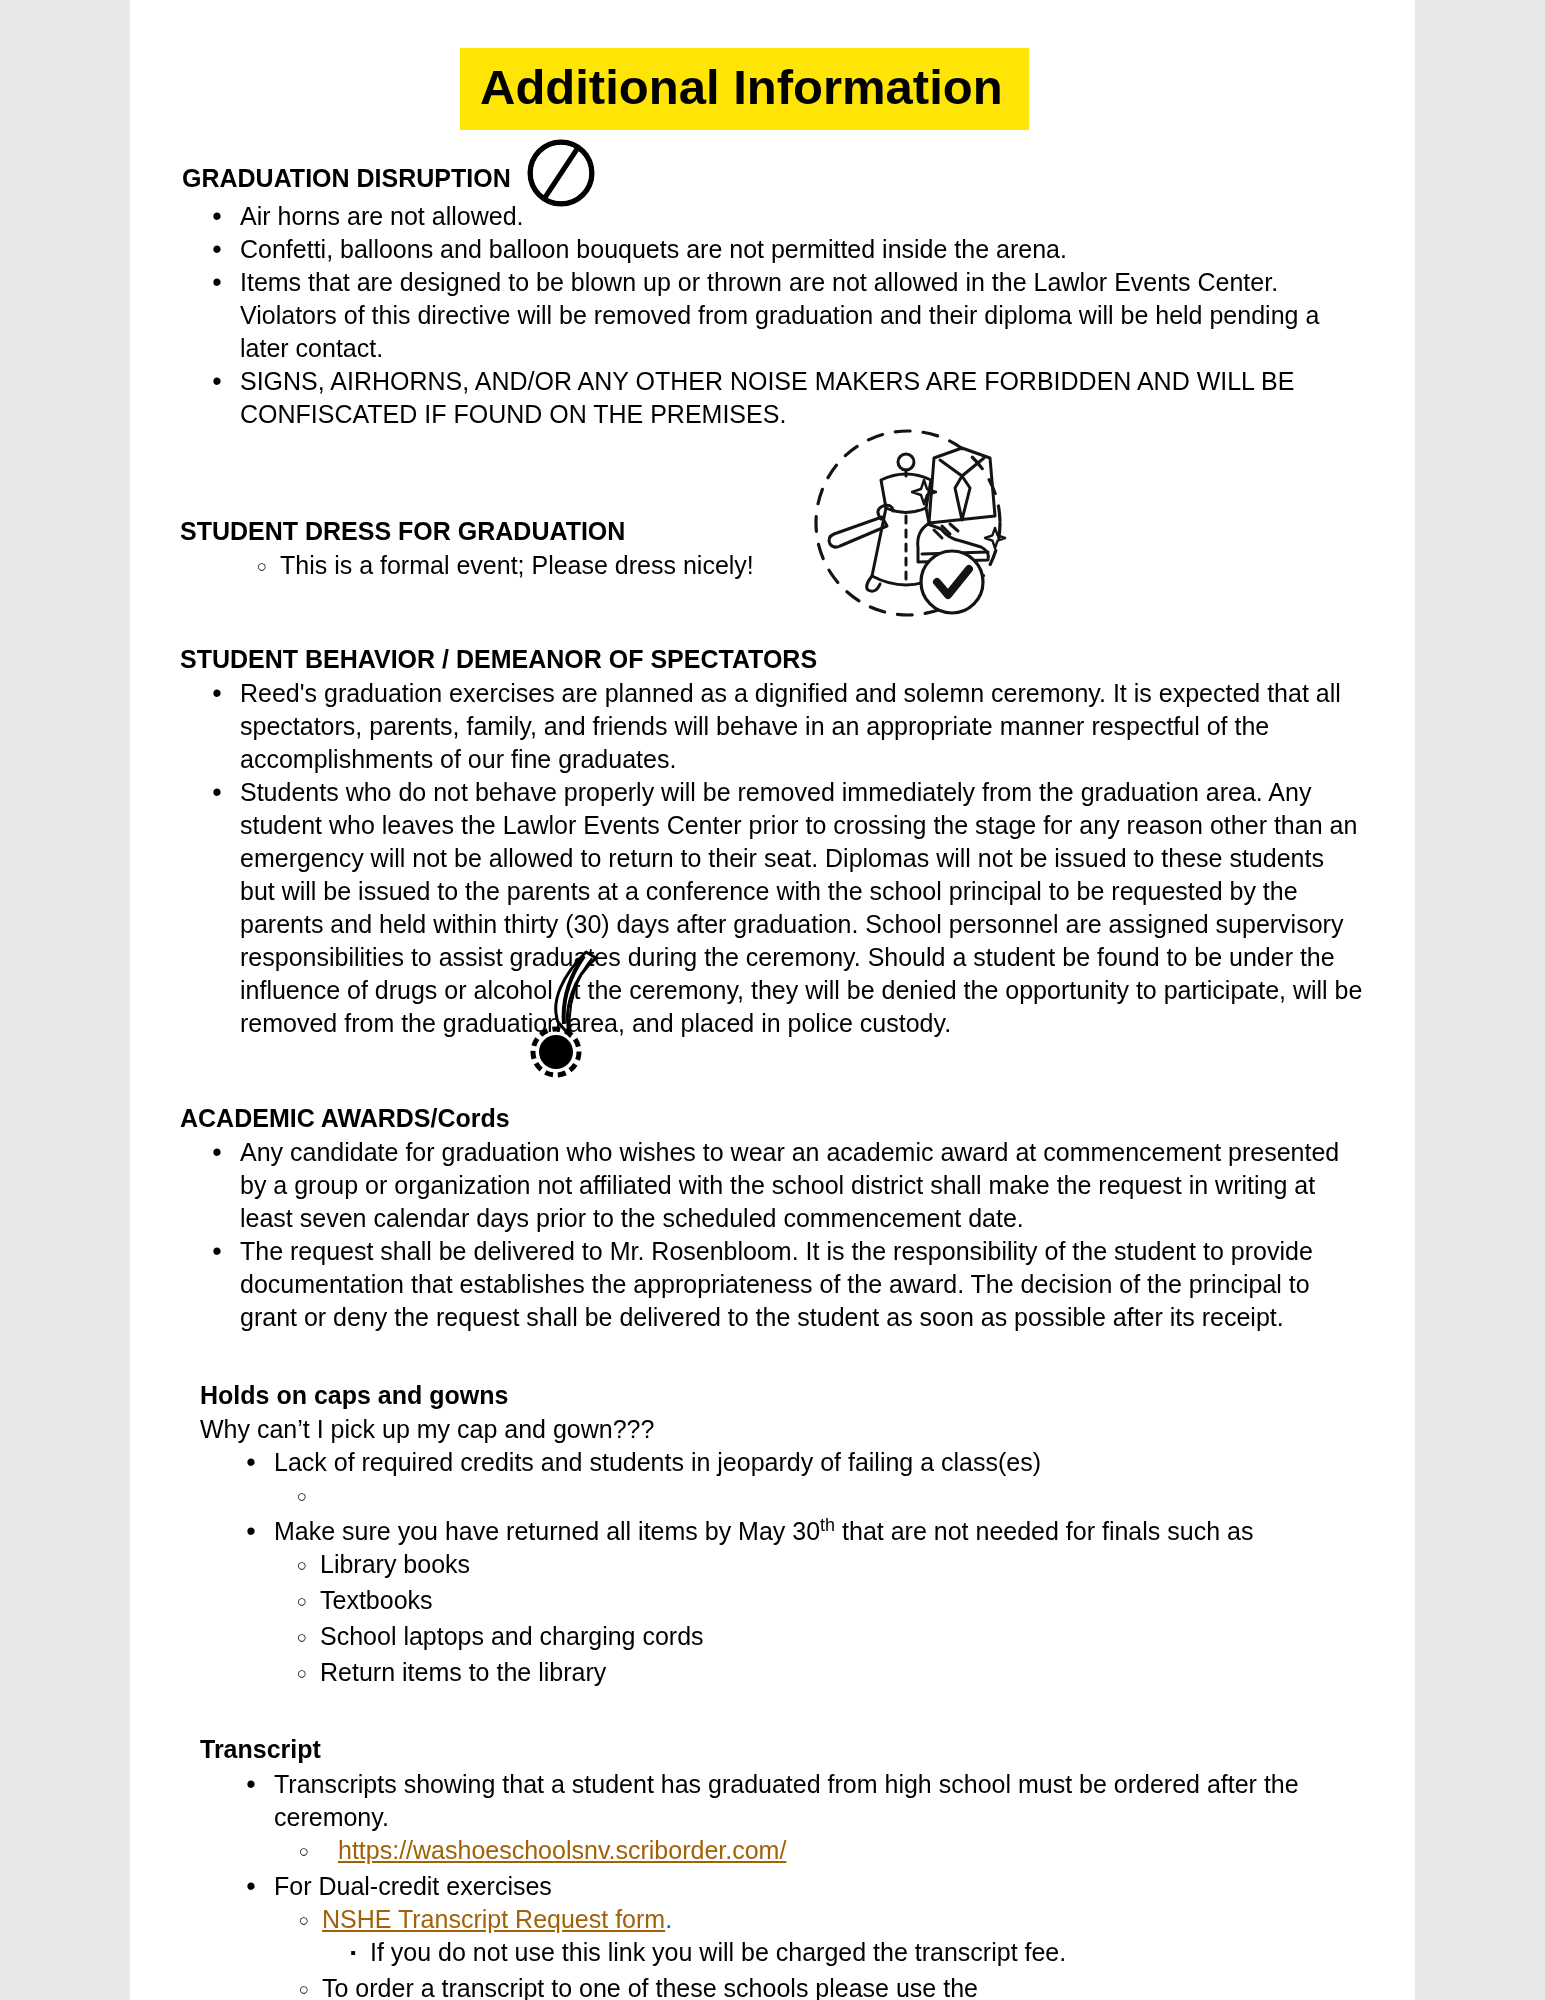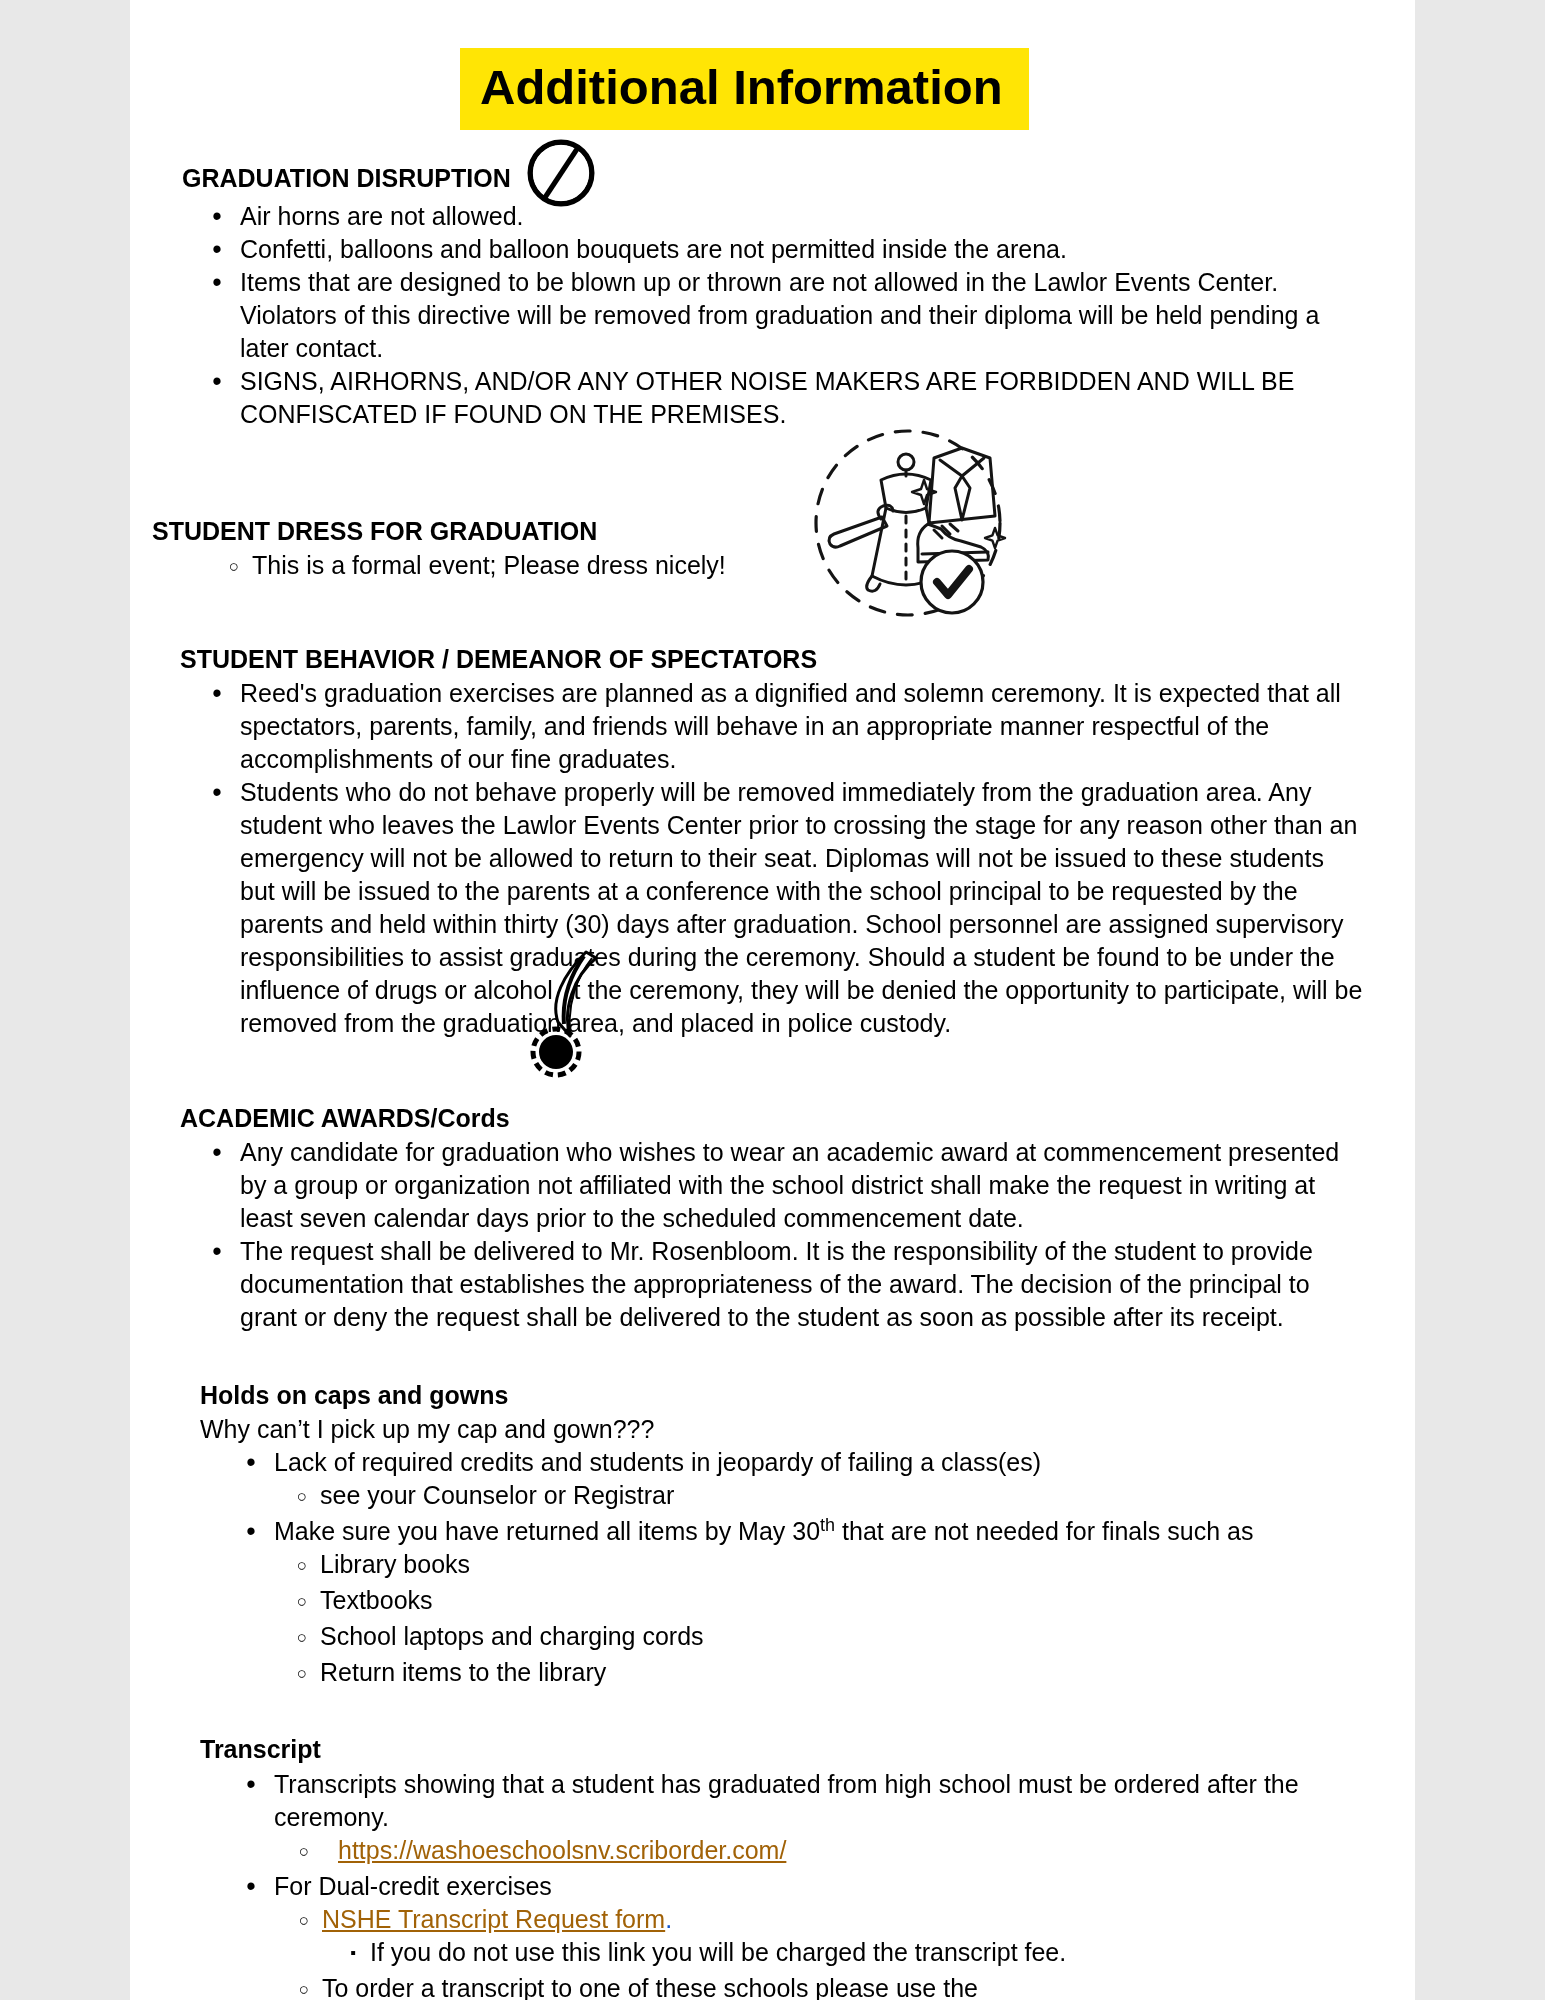--- a/index.html
+++ b/index.html
@@ -32,21 +32,21 @@
   .mk-circ { flex:0 0 36px; }
   .mk-circ::before { content:"○"; font-size:17px; position:relative; top:-2px; }
   .mk-sq { flex:0 0 34px; }
   .mk-sq::before { content:"▪"; font-size:16px; position:relative; top:-3px; }
   .grow { flex:1 1 auto; }
 
   
   .sec-disruption { margin:30px 0 0 52px; }
   .sec-disruption ul { margin-left:12px; margin-top:4px; }
 
-  .sec-dress { margin:82px 0 0 22px; }
+  .sec-dress { margin:82px 0 0 50px; }
   .sec-dress ul { margin-left:64px; }
 
   .sec-behavior { margin:56px 0 0 50px; }
   .sec-behavior ul { margin-left:14px; }
 
   .sec-awards { margin:60px 0 12px 50px; }
   .sec-awards ul { margin-left:14px; }
 
   .sec-holds { margin:44px 0 0 70px; }
   .sec-holds .sub-head { font-size:25px; font-weight:700; line-height:34px; }
@@ -153,21 +153,20 @@
     <div class="sub-head">Holds on caps and gowns</div>
     <div class="question txt">Why can’t I pick up my cap and gown???</div>
     <ul class="l1">
       <li class="li">
           <span class="mk mk-disc"></span>
         <div class="grow">
           <div class="txt">Lack of required credits and students in jeopardy of failing a class(es)</div>
           <ul class="l2">
             <li class="li">
                 <span class="mk mk-circ"></span>
-                <span class="txt grow">see your Counselor or Registrar</span>
               </li>
           </ul>
         </div>
       </li>
       <li class="li">
           <span class="mk mk-disc"></span>
         <div class="grow">
           <div class="txt"><span>Make sure you have returned all items by May 30</span><sup>th</sup><span> that are not needed for finals such as</span></div>
           <ul class="l2">
             <li class="li">

